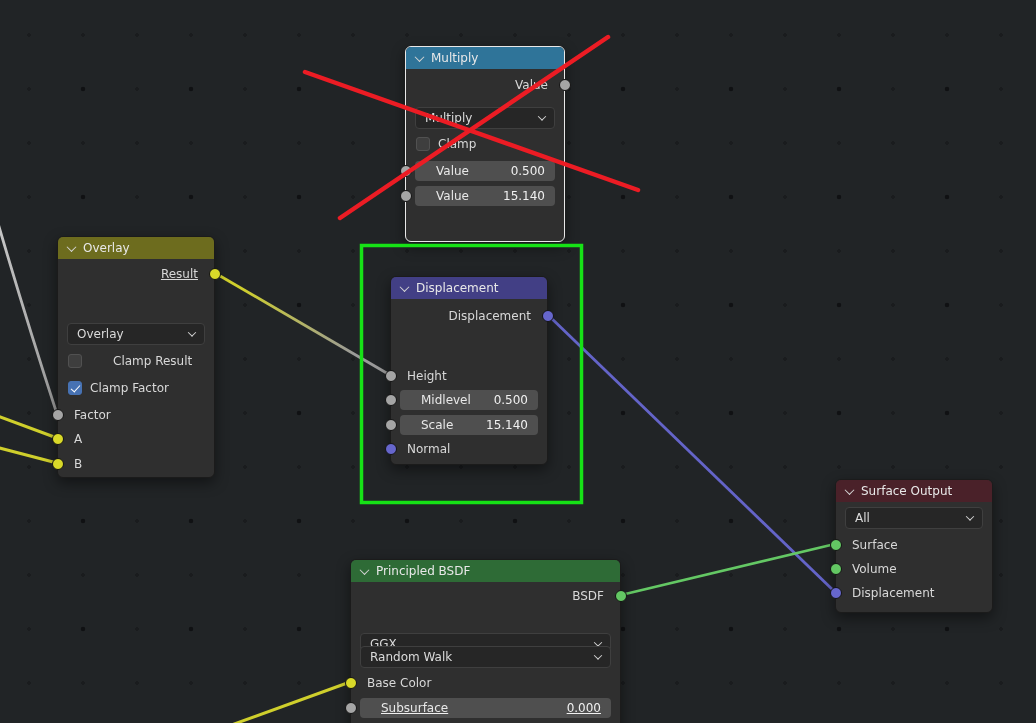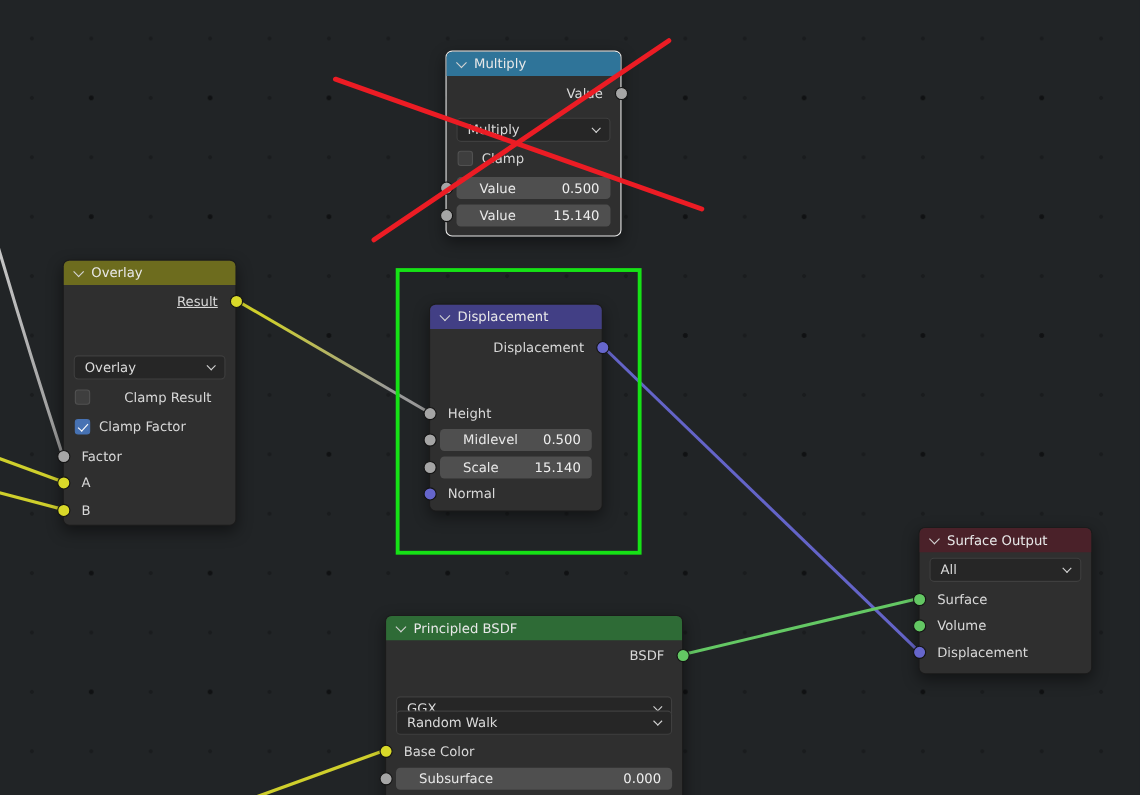--- a/index.html
+++ b/index.html
@@ -87,21 +87,21 @@
   </defs>
   <path d="M -5 213 C 18 292 40 362 57 414" stroke="url(#g-factor)" stroke-width="2.8" fill="none"></path>
   <path d="M -8 414 L 57 438" stroke="#cfcf2c" stroke-width="3" fill="none"></path>
   <path d="M -8 446 L 57 463" stroke="#cfcf2c" stroke-width="3" fill="none"></path>
   <path d="M 215 273 L 390 375" stroke="url(#g-result-height)" stroke-width="2.8" fill="none"></path>
   <path d="M 548 315 L 835 592" stroke="#6464c8" stroke-width="2.8" fill="none"></path>
   <path d="M 621 595 L 835 544" stroke="#64c864" stroke-width="2.8" fill="none"></path>
   <path d="M 168 748 L 350 682" stroke="#cfcf2c" stroke-width="3" fill="none"></path>
 </svg>
 
-<div class="node selected" style="left:405px; top:46px; width:160px; height:169px;">
+<div class="node selected" style="left:405px; top:46px; width:160px; height:196px;">
   <div class="hdr" style="background:var(--header_converter);">
     <span class="chev"></span>
     <span>Multiply</span>
   </div>
   <span class="out-label" style="top:30px;">Value</span>
   <span class="socket out" style="top:32px; background:var(--socket_value);"></span>
   <div class="dropdown" style="top:60px;">
     <span>Multiply</span>
     <span class="chev"></span>
   </div>
@@ -198,21 +198,21 @@
   <div class="dropdown" style="top:73px;">
     <span>GGX</span>
     <span class="chev"></span>
   </div>
   <div class="dropdown" style="top:86px;">
     <span>Random Walk</span>
     <span class="chev"></span>
   </div>
   <span class="in-label" style="top:115px;">Base Color</span>
   <span class="socket in" style="top:117px; background:var(--socket_color);"></span>
-  <div class="slider" style="top:138px;">
+  <div class="slider" style="top:138px;text-decoration:underline;">
     <span class="lab">Subsurface</span>
     <span class="val">0.000</span>
   </div>
   <span class="socket in" style="top:142px; background:var(--socket_value);"></span>
 
 </div>
 
 <svg id="annotations" class="layer">
   <rect x="361.5" y="245.5" width="220" height="257" fill="none" stroke="#16e216" stroke-width="3.5"></rect>
   <path d="M 305 72 L 638 190" stroke="#ec1c24" stroke-width="4.5" stroke-linecap="round" fill="none"></path>

